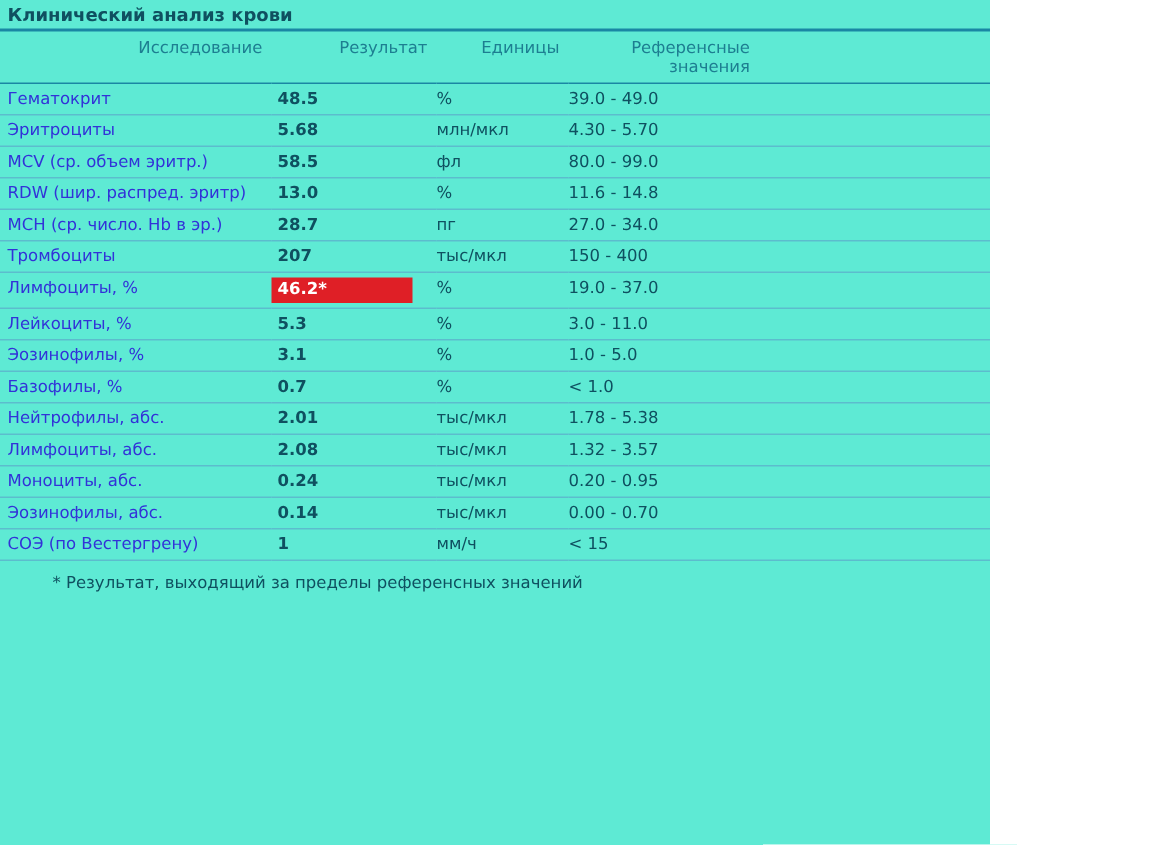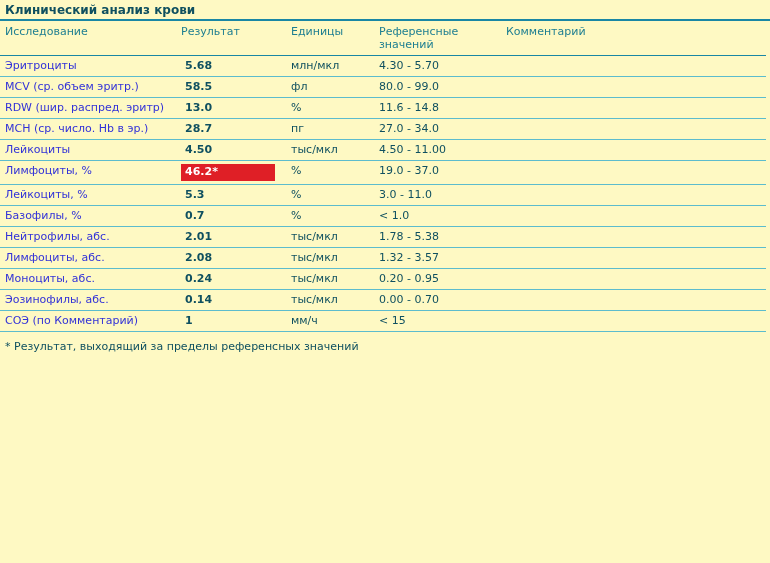--- a/index.html
+++ b/index.html
@@ -1,21 +1,21 @@
 <!DOCTYPE html>
 <html><head>
 <meta charset="utf-8">
 <style>
   html,body{margin:0;padding:0;background:#ffffff;}
   .report{
     position:relative;
-    width:770px;height:563px;
+    width:660px;height:563px;
     box-sizing:border-box;
     overflow:hidden;
-    background:#fef9c3;
+    background:#5eead4;
     font-family:"DejaVu Sans","Liberation Sans",sans-serif;
     font-size:11px;
     color:var(--text-teal);
   }
   .title{
     font-weight:bold;
     font-size:12px;
     color:var(--text-teal);
     padding:3px 0 2px 5px;
     border-bottom:2px solid var(--line-dark);
@@ -24,21 +24,21 @@
     width:766px;
     border-collapse:collapse;
     table-layout:fixed;
   }
   col.c-name{width:181px;}
   col.c-result{width:110px;}
   col.c-units{width:88px;}
   col.c-ref{width:127px;}
   col.c-comment{width:260px;}
   th{
-    text-align:left;
+    text-align:right;
     font-weight:normal;
     color:var(--header-teal);
     vertical-align:top;
     padding:4px 6px 4px 0;
     border-bottom:1px solid var(--line-dark);
   }
   th:first-child{padding-left:5px;}
   td{
     vertical-align:top;
     padding:3px 6px 3px 0;
@@ -54,46 +54,54 @@
     width:94px;
     margin-left:-4px;
     padding:1px 4px 2px 4px;
     background:var(--flag-bg);
     color:var(--flag-text);
     font-weight:bold;
   }
   .footnote{
     color:var(--text-teal);
     padding:8px 0 0 5px;
+    margin-left:30px;
   }
 </style>
 </head>
 <body>
 
 <div class="report" style="--label-blue: #3232d8; --text-teal: #0f5060; --header-teal: #1d7e91; --line-light: #5cbccd; --line-dark: #1a87a4; --flag-bg: #df1f26; --flag-text: #ffffff;">
   <div class="title">Клинический анализ крови</div>
   <table>
     <colgroup>
       <col class="c-name">
         <col class="c-result">
         <col class="c-units">
         <col class="c-ref">
         <col class="c-comment">
     </colgroup>
     <thead>
       <tr>
         <th>Исследование</th>
         <th>Результат</th>
         <th>Единицы</th>
-        <th>Референсные значений</th>
+        <th>Референсные значения</th>
         <th>Комментарий</th>
       </tr>
     </thead>
     <tbody id="rows-body">
         <tr>
+          <td class="name">Гематокрит</td>
+          <td class="result">48.5</td>
+          <td class="units">%</td>
+          <td class="ref">39.0 - 49.0</td>
+          <td class="comment"></td>
+        </tr>
+        <tr>
           <td class="name">Эритроциты</td>
           <td class="result">5.68</td>
           <td class="units">млн/мкл</td>
           <td class="ref">4.30 - 5.70</td>
           <td class="comment"></td>
         </tr>
         <tr>
           <td class="name">MCV (ср. объем эритр.)</td>
           <td class="result">58.5</td>
           <td class="units">фл</td>
@@ -108,41 +116,48 @@
           <td class="comment"></td>
         </tr>
         <tr>
           <td class="name">MCH (ср. число. Hb в эр.)</td>
           <td class="result">28.7</td>
           <td class="units">пг</td>
           <td class="ref">27.0 - 34.0</td>
           <td class="comment"></td>
         </tr>
         <tr>
-          <td class="name">Лейкоциты</td>
-          <td class="result">4.50</td>
-          <td class="units">тыс/мкл</td>
-          <td class="ref">4.50 - 11.00</td>
+          <td class="name">Тромбоциты</td>
+          <td class="result">207</td>
+          <td class="units">тыс/мкл</td>
+          <td class="ref">150 - 400</td>
           <td class="comment"></td>
         </tr>
         <tr>
           <td class="name">Лимфоциты, %</td>
           <td class="result"><span class="flag">46.2*</span></td>
           <td class="units">%</td>
           <td class="ref">19.0 - 37.0</td>
           <td class="comment"></td>
         </tr>
         <tr>
           <td class="name">Лейкоциты, %</td>
           <td class="result">5.3</td>
           <td class="units">%</td>
           <td class="ref">3.0 - 11.0</td>
           <td class="comment"></td>
         </tr>
         <tr>
+          <td class="name">Эозинофилы, %</td>
+          <td class="result">3.1</td>
+          <td class="units">%</td>
+          <td class="ref">1.0 - 5.0</td>
+          <td class="comment"></td>
+        </tr>
+        <tr>
           <td class="name">Базофилы, %</td>
           <td class="result">0.7</td>
           <td class="units">%</td>
           <td class="ref">&lt; 1.0</td>
           <td class="comment"></td>
         </tr>
         <tr>
           <td class="name">Нейтрофилы, абс.</td>
           <td class="result">2.01</td>
           <td class="units">тыс/мкл</td>
@@ -164,21 +179,21 @@
           <td class="comment"></td>
         </tr>
         <tr>
           <td class="name">Эозинофилы, абс.</td>
           <td class="result">0.14</td>
           <td class="units">тыс/мкл</td>
           <td class="ref">0.00 - 0.70</td>
           <td class="comment"></td>
         </tr>
         <tr>
-          <td class="name">СОЭ (по Комментарий)</td>
+          <td class="name">СОЭ (по Вестергрену)</td>
           <td class="result">1</td>
           <td class="units">мм/ч</td>
           <td class="ref">&lt; 15</td>
           <td class="comment"></td>
         </tr>
       </tbody>
   </table>
   <div class="footnote">* Результат, выходящий за пределы референсных значений</div>
 </div>
 

